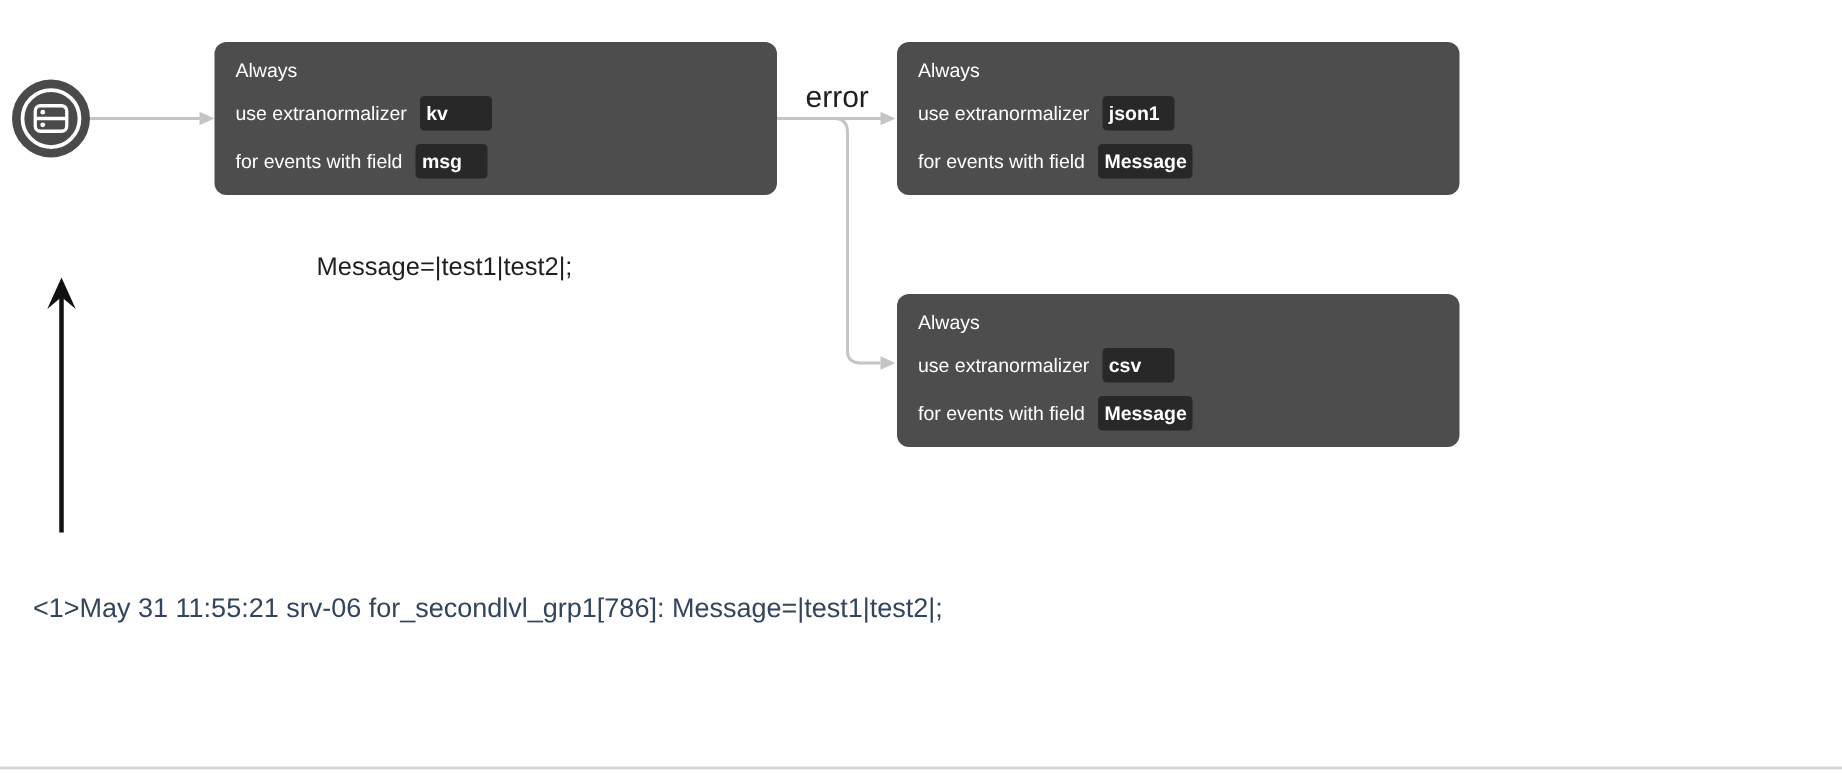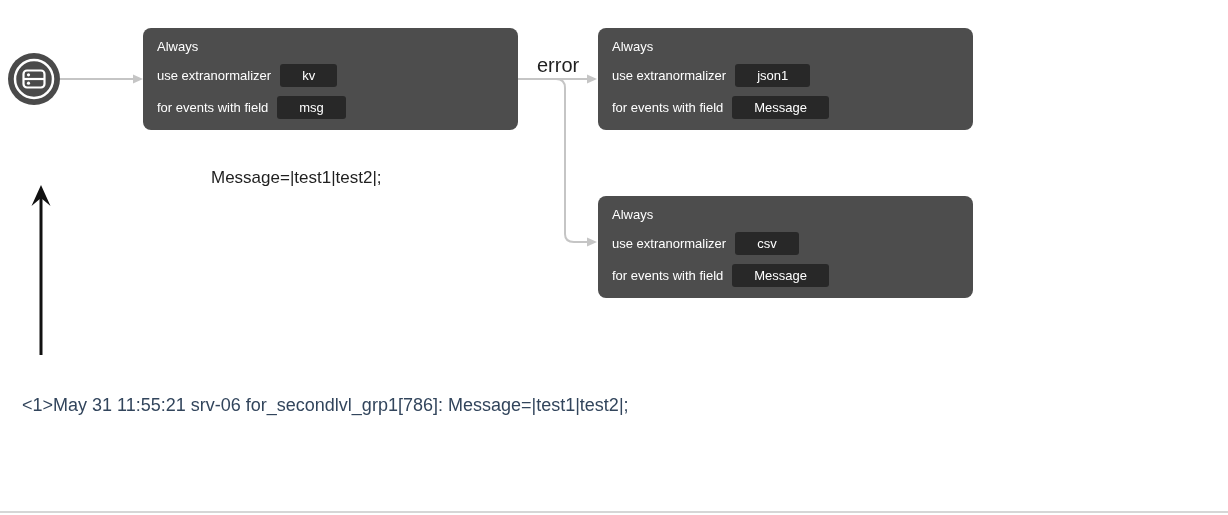--- a/index.html
+++ b/index.html
@@ -25,22 +25,22 @@
     background:var(--node-bg);border-radius:8px;
     color:var(--node-text);
     padding:11px 14px;
     display:flex;flex-direction:column;justify-content:space-between;
     font-size:13px;
   }
   .node-condition{line-height:16px;}
   .node-row{display:flex;align-items:center;gap:9px;}
   .chip{
     background:var(--chip-bg);color:var(--node-text);
-    border-radius:3px;padding:4px 22px;min-width:48px;
-    line-height:15px;display:inline-block;
+    border-radius:3px;padding:4px 4px;min-width:48px;
+    line-height:15px;display:inline-block;font-weight:bold;
   }
   .annotation{
     position:absolute;color:var(--annotation-text);
     font-size:17px;white-space:pre;margin-top:22px;
   }
   .edge-label{position:absolute;color:var(--annotation-text);font-size:20px;}
   .log-line{
     position:absolute;left:22px;top:395px;
     color:var(--log-text);font-size:18px;white-space:pre;
   }

